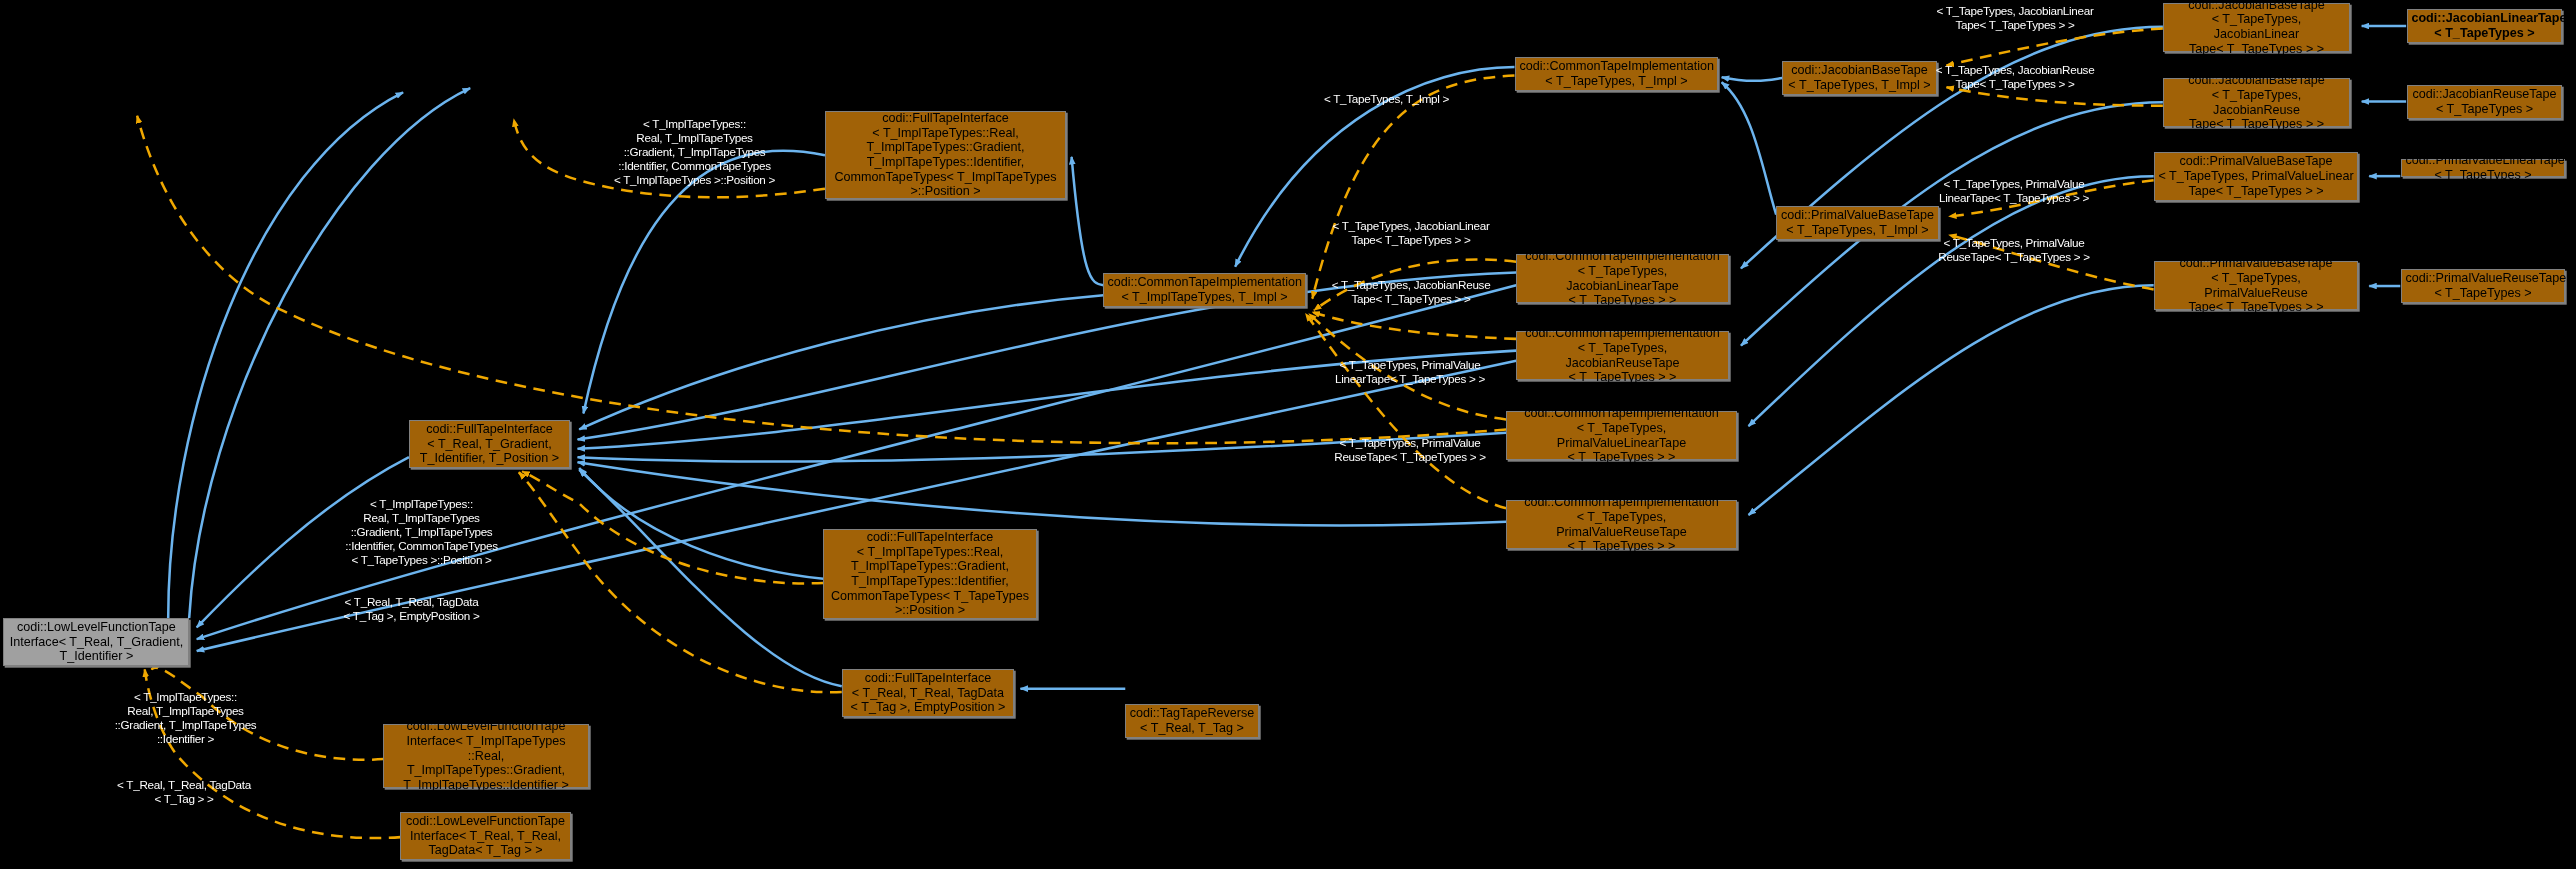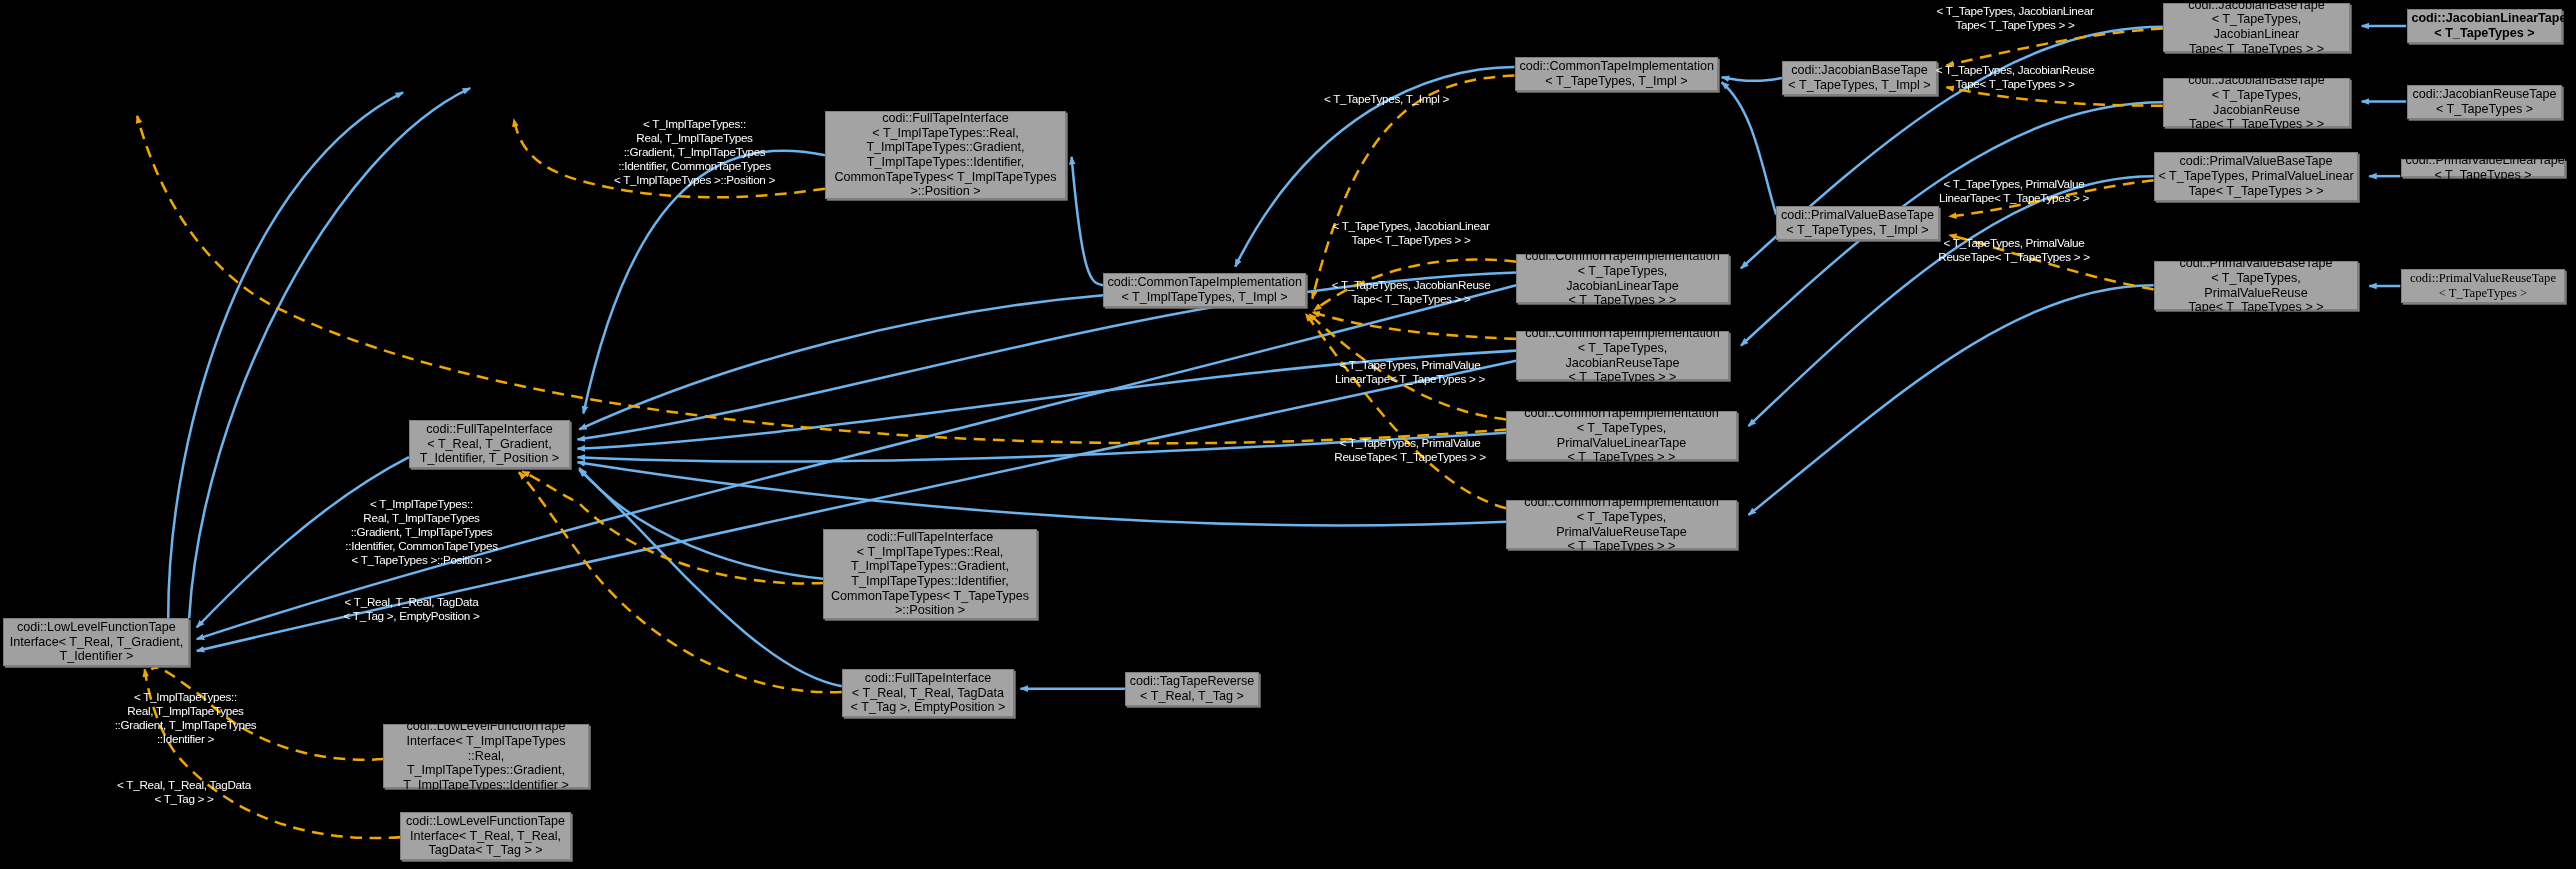--- a/index.html
+++ b/index.html
@@ -19,21 +19,21 @@
     position: absolute;
     left: 0;
     top: 0;
     width: 2576px;
     height: 869px;
     pointer-events: none;
   }
   .node {
     position: absolute;
     box-sizing: border-box;
-    background: #a3a3a3;
+    background: #a16207;
     border: 0.8px solid #808080;
     box-shadow: 1.7px 1.7px 0 0 #808080;
     color: #000000;
     font-size: 12.6px;
     line-height: 14.7px;
     text-align: center;
     padding: 2.5px 3.4px;
     white-space: pre-line;
     display: flex;
     align-items: center;
@@ -162,21 +162,21 @@
  T_ImplTapeTypes::Gradient,
  T_ImplTapeTypes::Identifier,
  CommonTapeTypes&lt; T_TapeTypes
 &gt;::Position &gt;</span>
   </div>
   <div class="node" style="left:842px;top:669px;width:172px;height:48px;">
     <span class="nodetext">codi::FullTapeInterface
 &lt; T_Real, T_Real, TagData
 &lt; T_Tag &gt;, EmptyPosition &gt;</span>
   </div>
-  <div class="node" style="left:1125px;top:672px;width:134px;height:34px;">
+  <div class="node" style="left:1125px;top:704px;width:134px;height:34px;">
     <span class="nodetext">codi::TagTapeReverse
 &lt; T_Real, T_Tag &gt;</span>
   </div>
   <div class="node" style="left:383px;top:724px;width:206px;height:64px;">
     <span class="nodetext">codi::LowLevelFunctionTape
 Interface&lt; T_ImplTapeTypes
 ::Real, T_ImplTapeTypes::Gradient,
  T_ImplTapeTypes::Identifier &gt;</span>
   </div>
   <div class="node" style="left:400px;top:812px;width:171px;height:48px;">
@@ -245,21 +245,21 @@
 &lt; T_TapeTypes &gt;</span>
   </div>
   <div class="node" style="left:2407px;top:85px;width:155px;height:34px;">
     <span class="nodetext">codi::JacobianReuseTape
 &lt; T_TapeTypes &gt;</span>
   </div>
   <div class="node" style="left:2401px;top:159px;width:164px;height:18px;">
     <span class="nodetext">codi::PrimalValueLinearTape
 &lt; T_TapeTypes &gt;</span>
   </div>
-  <div class="node" style="left:2401px;top:269px;width:164px;height:34px;font-family:Liberation Serif, serif;">
+  <div class="node" style="left:2401px;top:269px;width:164px;height:34px;">
     <span class="nodetext">codi::PrimalValueReuseTape
 &lt; T_TapeTypes &gt;</span>
   </div>
 
   <div class="edge-label" style="left:573px;top:117px;width:243px;">&lt; T_ImplTapeTypes::
 Real, T_ImplTapeTypes
 ::Gradient, T_ImplTapeTypes
 ::Identifier, CommonTapeTypes
 &lt; T_ImplTapeTypes &gt;::Position &gt;</div>
   <div class="edge-label" style="left:1311px;top:92px;width:151px;">&lt; T_TapeTypes, T_Impl &gt;</div>

